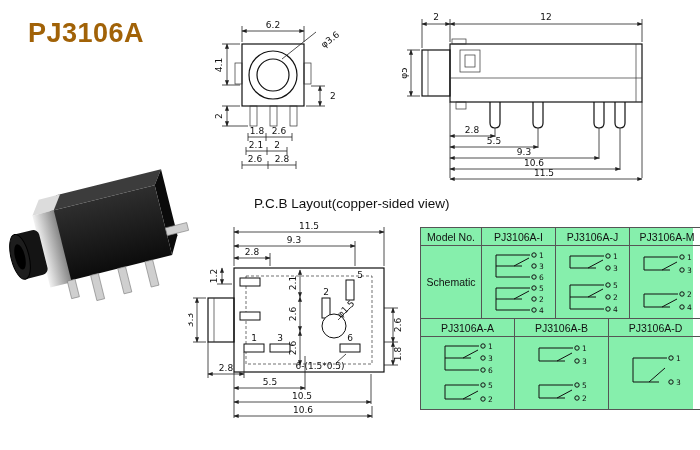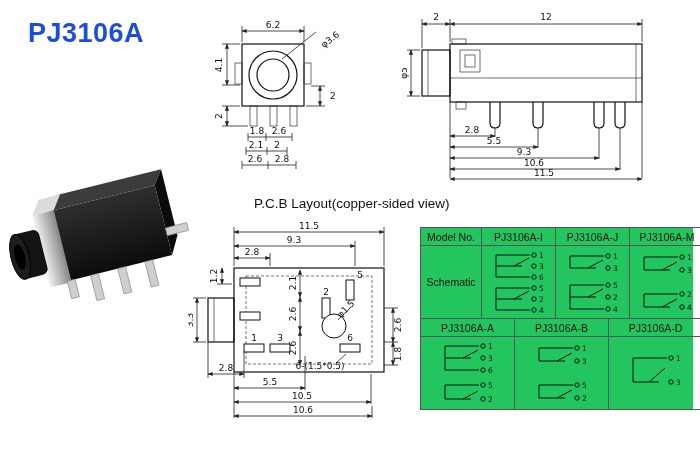--- a/index.html
+++ b/index.html
@@ -1,31 +1,31 @@
 <!DOCTYPE html>
 <html><head>
 <meta charset="utf-8">
 <title>PJ3106A</title>
 <style>
   html,body{margin:0;padding:0;}
   body{width:700px;height:450px;background:#ffffff;position:relative;overflow:hidden;
        font-family:"Liberation Sans",sans-serif;}
   .abs{position:absolute;}
-  .title{font:bold 27px "Liberation Sans",sans-serif;color:#1d4ed8;letter-spacing:.5px;}
+  .title{font:bold 27px "Liberation Sans",sans-serif;color:#a16207;letter-spacing:.5px;}
   .pcb-label{font:13.5px "Liberation Sans",sans-serif;color:#111;margin-left:40px;}
   svg{display:block;}
   .outline{stroke:#111;stroke-width:1.2;fill:none;}
   .thin{stroke:#333;stroke-width:0.7;fill:none;}
   .dim{stroke:#222;stroke-width:0.8;fill:none;}
   .dimtxt{font:9px "DejaVu Sans",sans-serif;fill:#111;}
   .pad{stroke:#111;stroke-width:1;fill:#fff;}
   .schlines line{stroke:#111;stroke-width:1;}
   .schlines circle{stroke:#111;stroke-width:1;fill:none;}
   .schtxt{font:7.5px "DejaVu Sans",sans-serif;fill:#111;}
-  .model-table{background:#22c55e;}
+  .model-table{background:#86efac;}
   .mt{border-collapse:collapse;table-layout:fixed;width:273px;}
   .mt td{border:1px solid #555;font:10.5px "Liberation Sans",sans-serif;text-align:center;
          vertical-align:middle;padding:1px;color:#111;}
   .mt td.sch{height:72px;padding:0;}
   .mt td.hdr{height:15px;}
   .mt svg{margin:0 auto;}
 </style>
 </head>
 <body>
 

